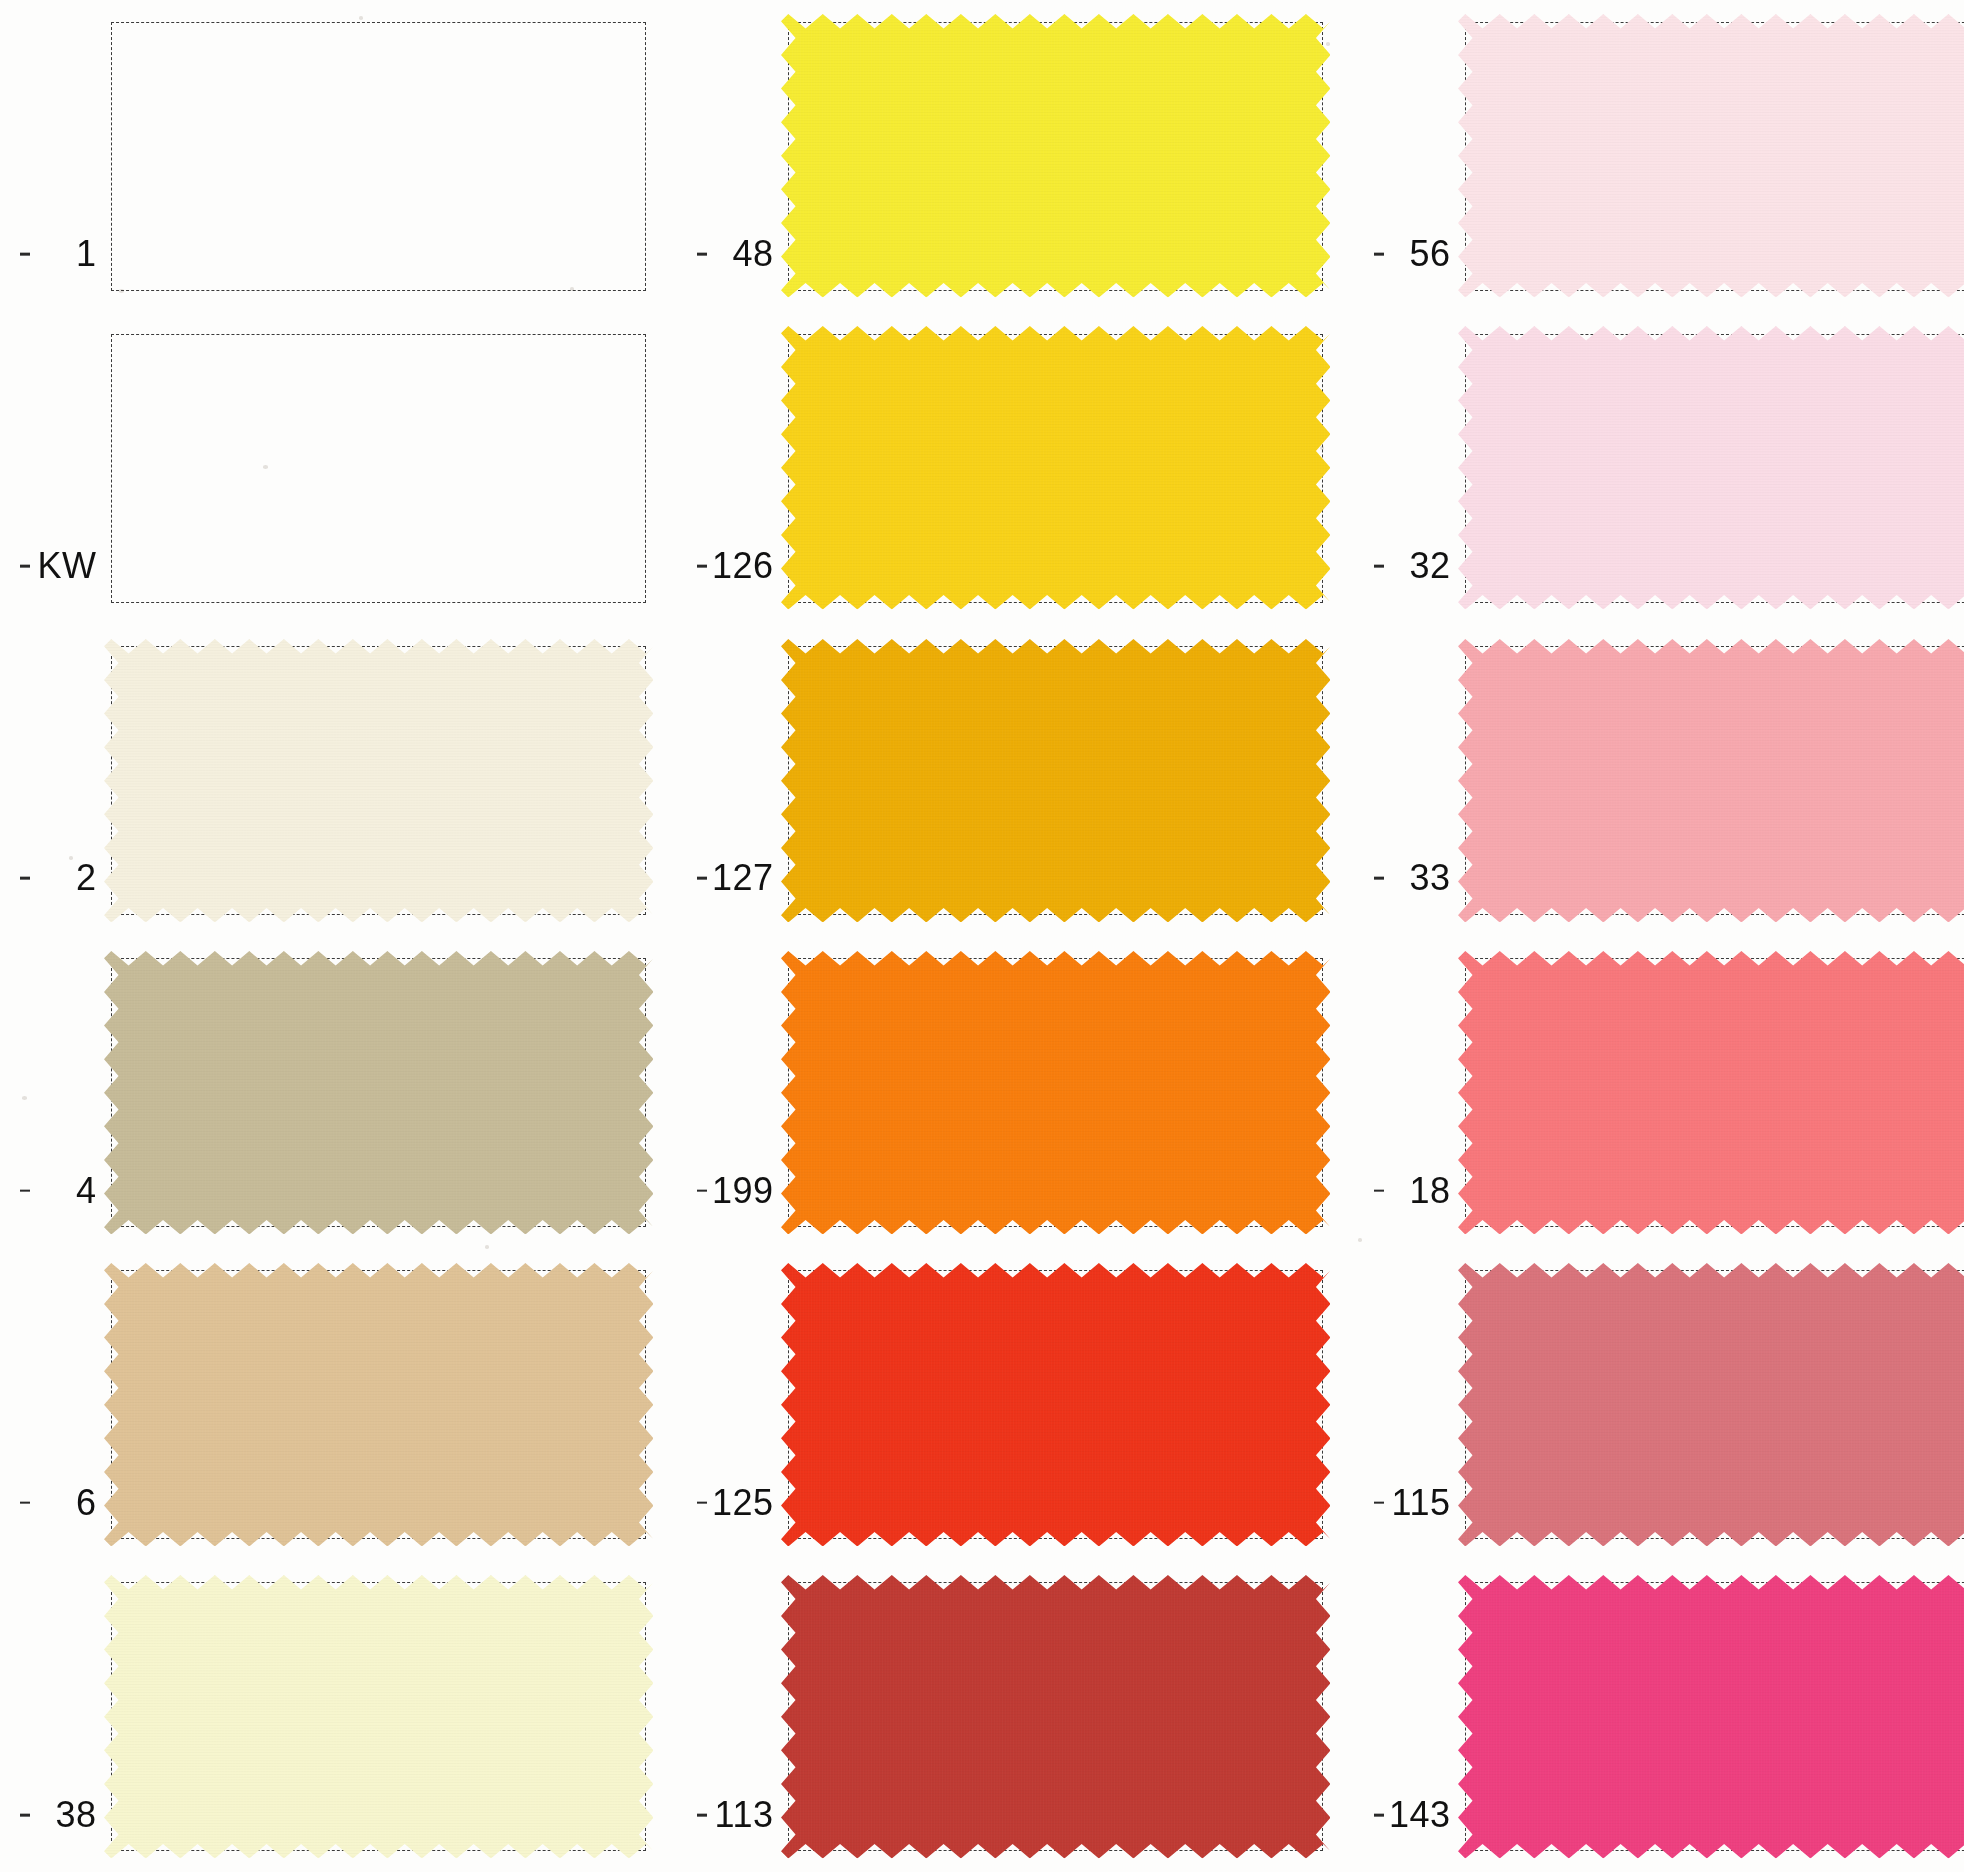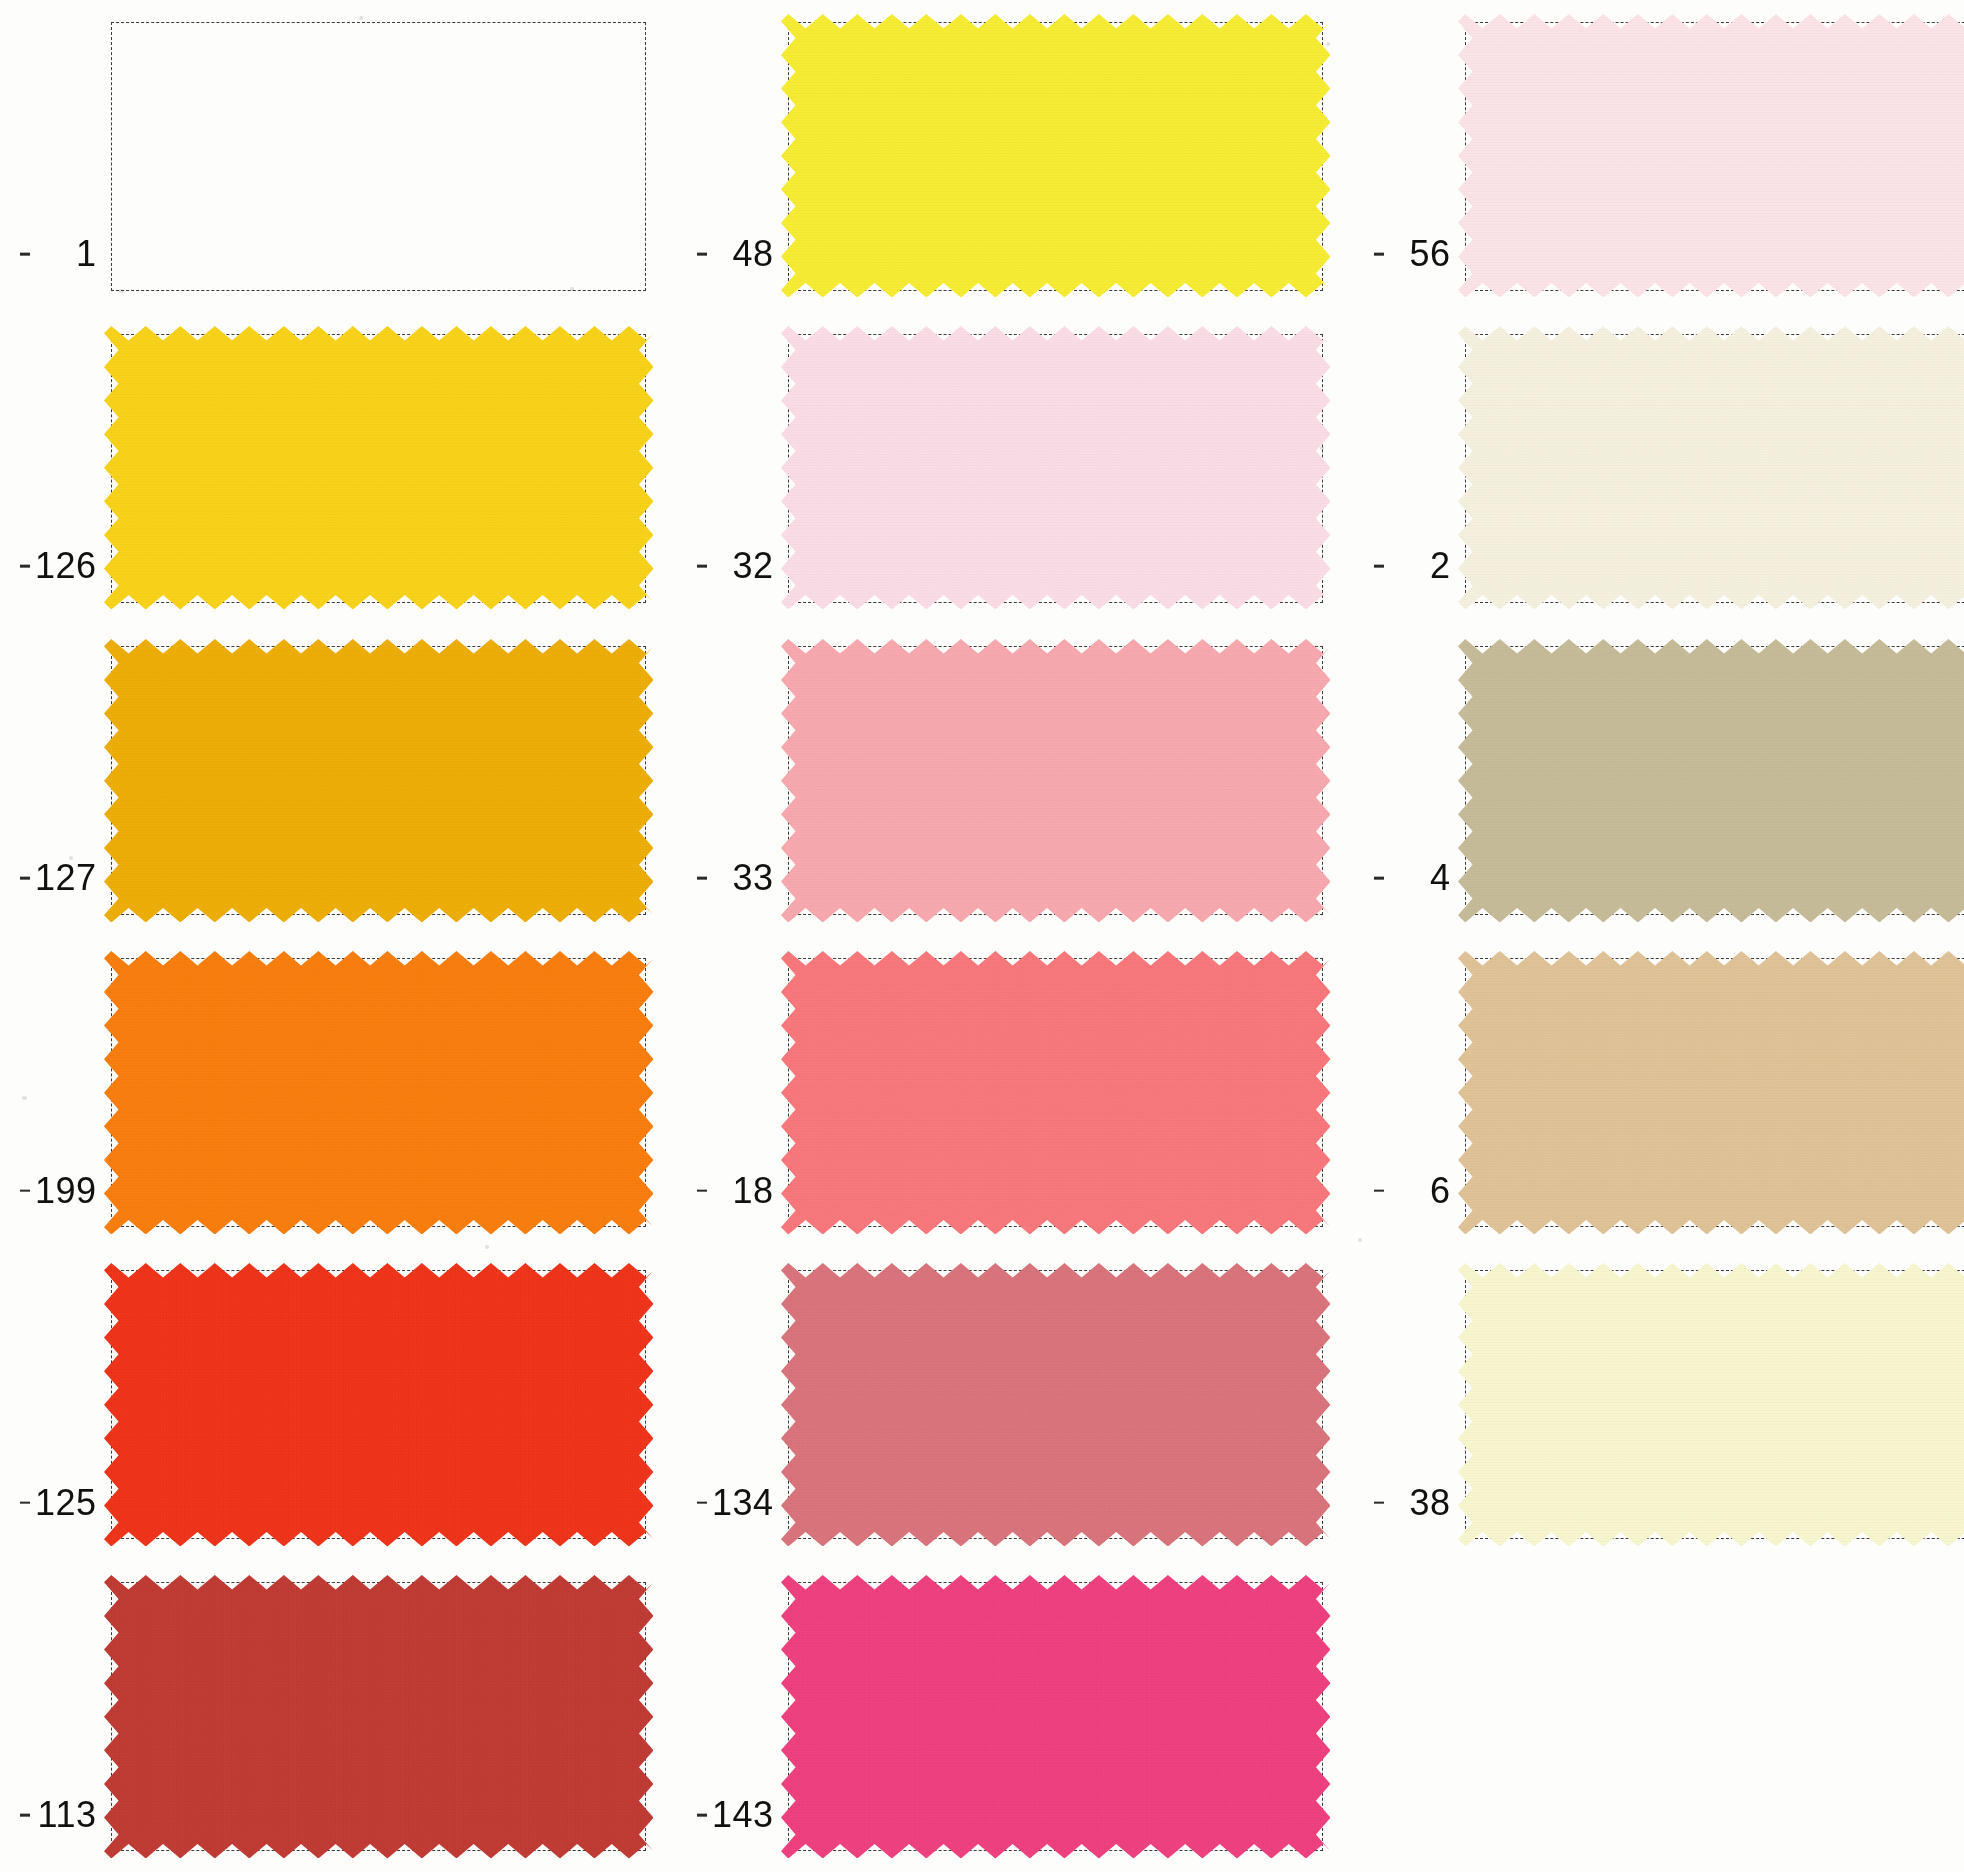--- a/index.html
+++ b/index.html
@@ -164,20 +164,26 @@
                   <rect width="3" height="3" fill="none"></rect>
                   <rect width="3" height="1" fill="rgba(0,0,0,0.05)"></rect>
                   <rect width="1" height="3" fill="rgba(255,255,255,0.05)"></rect>
                 </pattern>
               </defs>
             </svg>
           </div>
         </div>
       </div>
       <div class="cell">
+        <div class="swatch-label">KW</div>
+        <div class="swatch-wrap">
+          <div class="guide"></div>
+        </div>
+      </div>
+      <div class="cell">
         <div class="swatch-label">126</div>
         <div class="swatch-wrap">
           <div class="guide"></div>
           <div class="chip">
             <svg viewBox="0 0 604 312" preserveAspectRatio="none">
               <defs>
                 <clipPath id="g4">
                   <polygon points="8.0,0 27.0,16 45.9,0 64.9,16 83.9,0 102.8,16 121.8,0 140.8,16 159.7,0 178.7,16 197.7,0 216.6,16 235.6,0 254.6,16 273.5,0 292.5,16 311.5,0 330.5,16 349.4,0 368.4,16 387.4,0 406.3,16 425.3,0 444.3,16 463.2,0 482.2,16 501.2,0 520.1,16 539.1,0 558.1,16 577.0,0 596.0,16 604,8.0 588,26.5 604,45.0 588,63.5 604,82.0 588,100.5 604,119.0 588,137.5 604,156.0 588,174.5 604,193.0 588,211.5 604,230.0 588,248.5 604,267.0 588,285.5 604,304.0 596.0,296 577.0,312 558.1,296 539.1,312 520.1,296 501.2,312 482.2,296 463.2,312 444.3,296 425.3,312 406.3,296 387.4,312 368.4,296 349.4,312 330.5,296 311.5,312 292.5,296 273.5,312 254.6,296 235.6,312 216.6,296 197.7,312 178.7,296 159.7,312 140.8,296 121.8,312 102.8,296 83.9,312 64.9,296 45.9,312 27.0,296 8.0,312 0,304.0 16,285.5 0,267.0 16,248.5 0,230.0 16,211.5 0,193.0 16,174.5 0,156.0 16,137.5 0,119.0 16,100.5 0,82.0 16,63.5 0,45.0 16,26.5 0,8.0"></polygon>
                 </clipPath>
               </defs>
@@ -424,21 +430,21 @@
                   <rect width="3" height="3" fill="none"></rect>
                   <rect width="3" height="1" fill="rgba(0,0,0,0.05)"></rect>
                   <rect width="1" height="3" fill="rgba(255,255,255,0.05)"></rect>
                 </pattern>
               </defs>
             </svg>
           </div>
         </div>
       </div>
       <div class="cell">
-        <div class="swatch-label">134</div>
+        <div class="swatch-label">115</div>
         <div class="swatch-wrap">
           <div class="guide"></div>
           <div class="chip">
             <svg viewBox="0 0 604 312" preserveAspectRatio="none">
               <defs>
                 <clipPath id="g14">
                   <polygon points="8.0,0 27.0,16 45.9,0 64.9,16 83.9,0 102.8,16 121.8,0 140.8,16 159.7,0 178.7,16 197.7,0 216.6,16 235.6,0 254.6,16 273.5,0 292.5,16 311.5,0 330.5,16 349.4,0 368.4,16 387.4,0 406.3,16 425.3,0 444.3,16 463.2,0 482.2,16 501.2,0 520.1,16 539.1,0 558.1,16 577.0,0 596.0,16 604,8.0 588,26.5 604,45.0 588,63.5 604,82.0 588,100.5 604,119.0 588,137.5 604,156.0 588,174.5 604,193.0 588,211.5 604,230.0 588,248.5 604,267.0 588,285.5 604,304.0 596.0,296 577.0,312 558.1,296 539.1,312 520.1,296 501.2,312 482.2,296 463.2,312 444.3,296 425.3,312 406.3,296 387.4,312 368.4,296 349.4,312 330.5,296 311.5,312 292.5,296 273.5,312 254.6,296 235.6,312 216.6,296 197.7,312 178.7,296 159.7,312 140.8,296 121.8,312 102.8,296 83.9,312 64.9,296 45.9,312 27.0,296 8.0,312 0,304.0 16,285.5 0,267.0 16,248.5 0,230.0 16,211.5 0,193.0 16,174.5 0,156.0 16,137.5 0,119.0 16,100.5 0,82.0 16,63.5 0,45.0 16,26.5 0,8.0"></polygon>
                 </clipPath>
               </defs>
               <g clip-path="url(#g14)">

